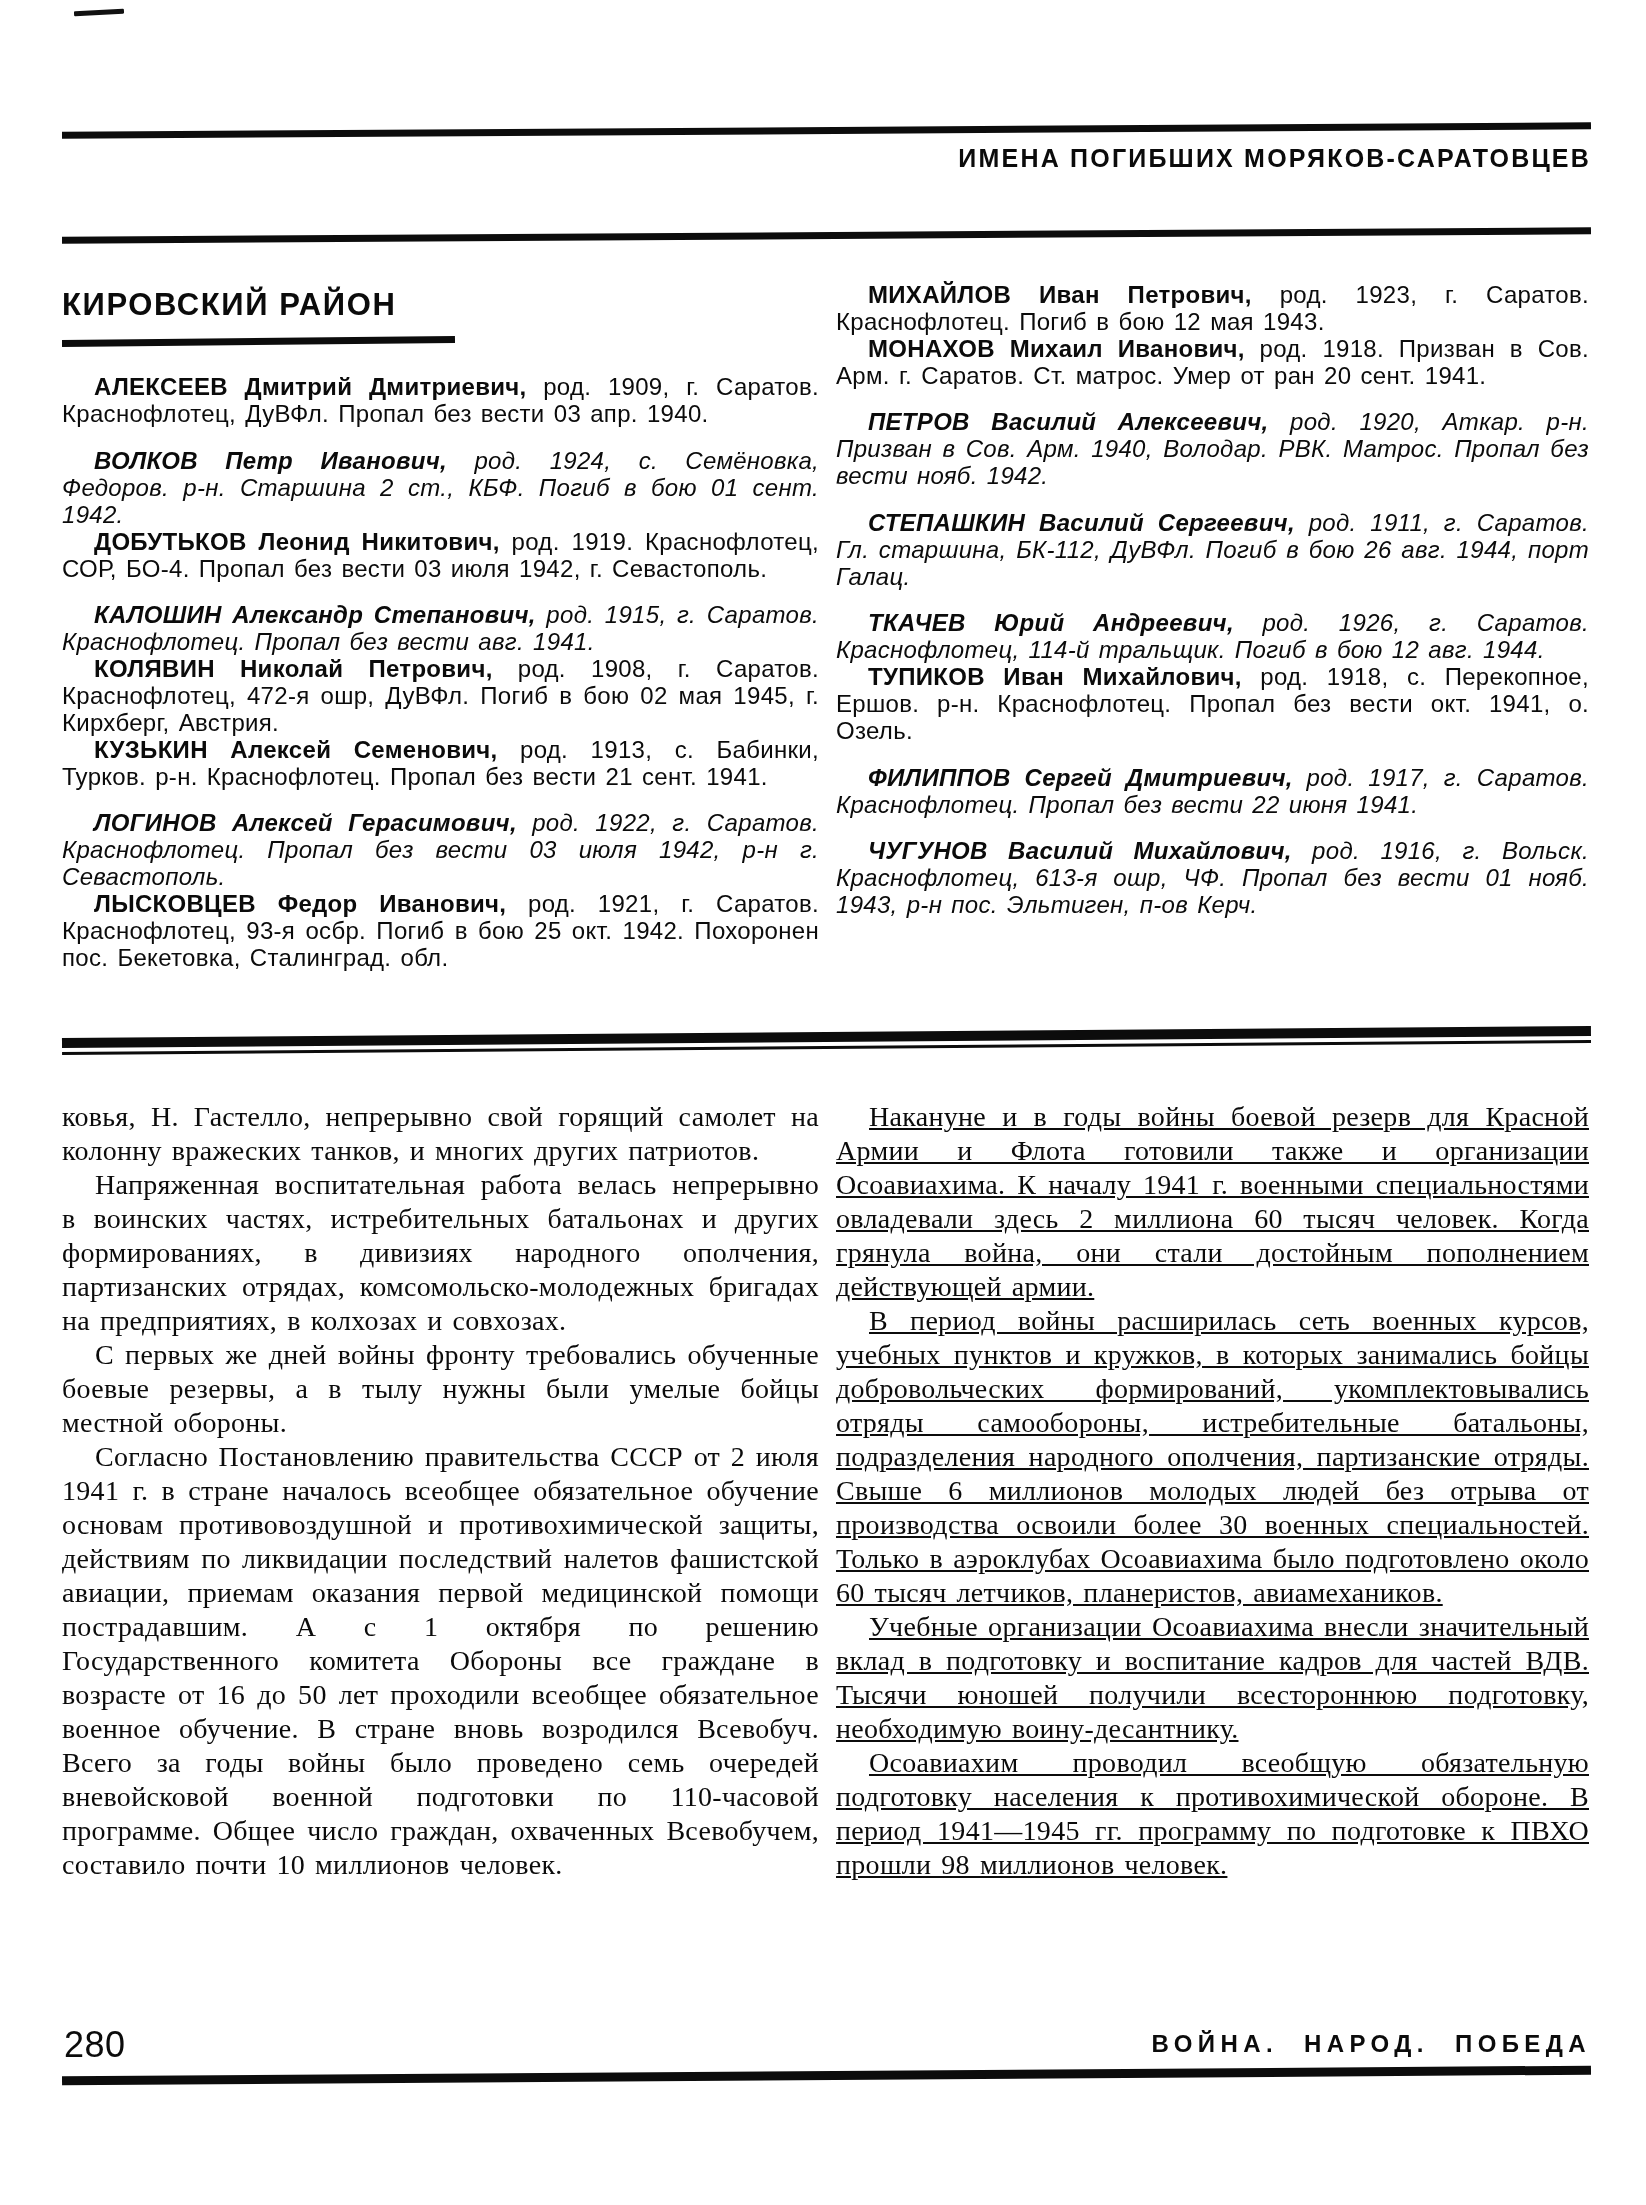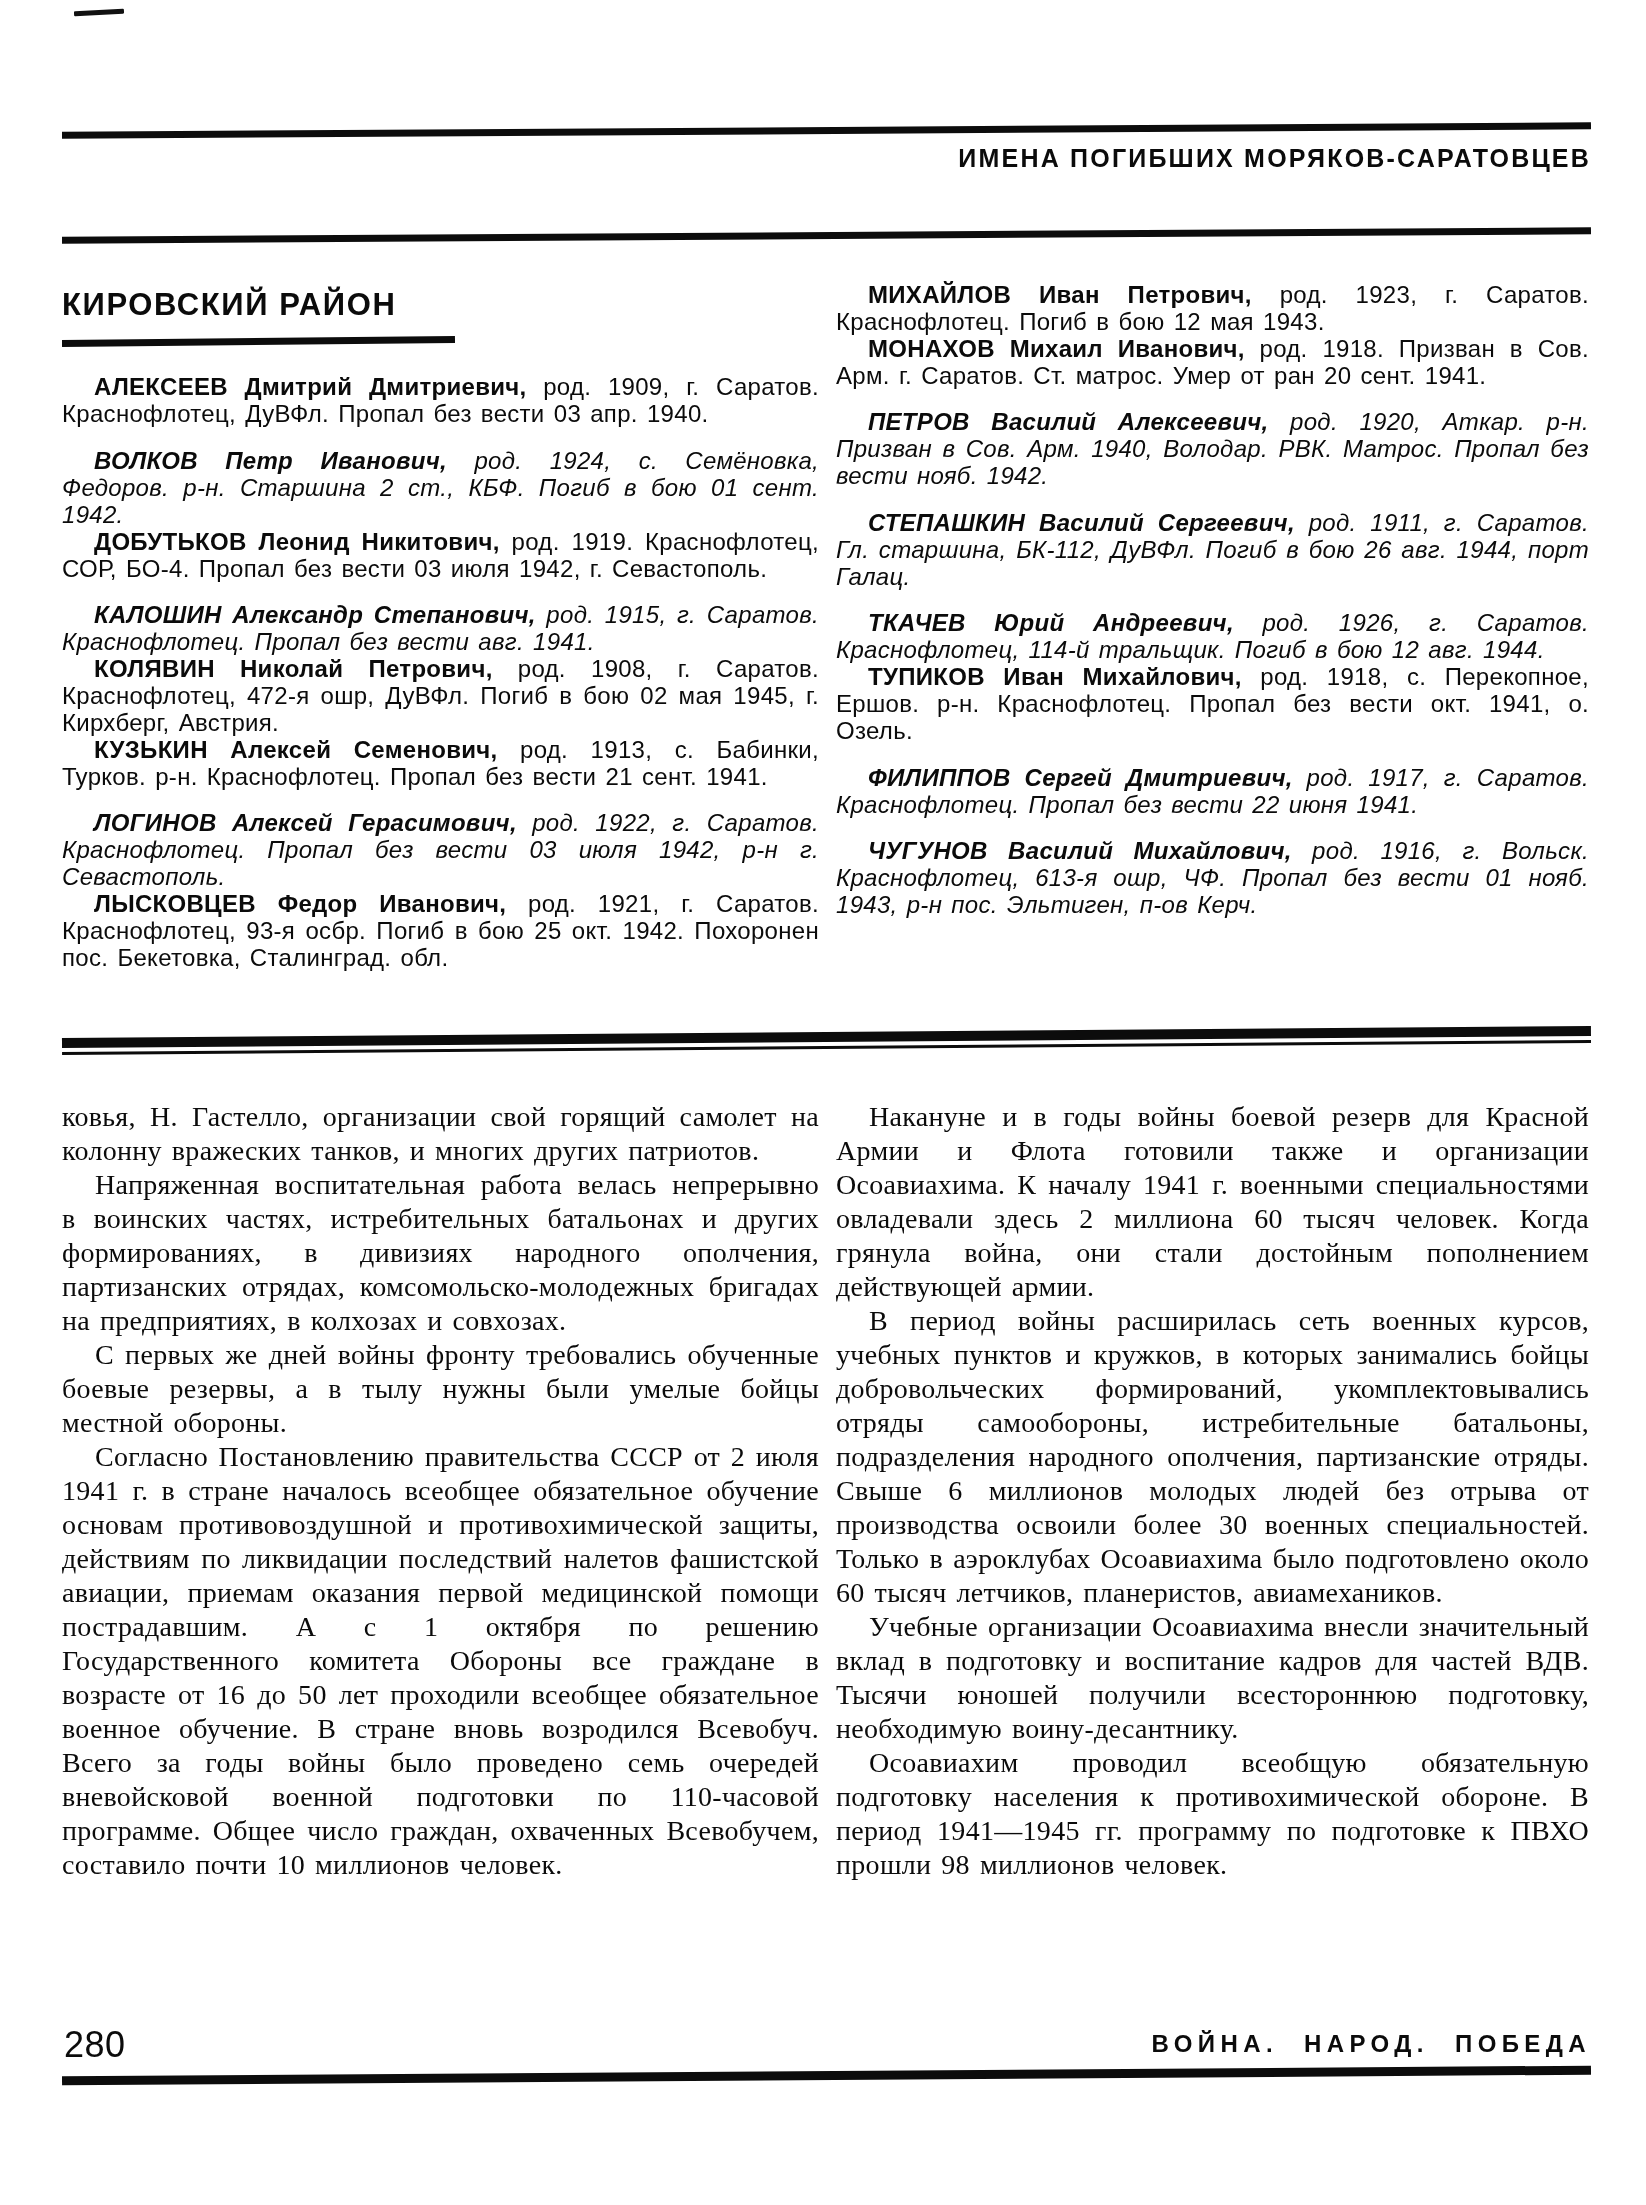--- a/index.html
+++ b/index.html
@@ -68,21 +68,21 @@
   .entry.gap { margin-top: 19.4px; font-style: italic; }
   .entry .nm { font-weight: bold; }
   
   .body-col {
     position: absolute; top: 1100px; width: 757px;
     font-family: "Liberation Serif", serif;
     font-size: 28px; line-height: 34px;
     text-align: justify; letter-spacing: 0.3px; word-spacing: 2.7px;
   }
   .body-col.left  { left: 62px; }
-  .body-col.right { left: 836px; width: 753px; }
+  .body-col.right { left: 836px; width: 753px; text-decoration: underline; }
   .body-col p { margin: 0; text-indent: 33px; }
   .body-col p.continuation { text-indent: 0; }
 </style>
 </head>
 <body>
 
 <div class="artifact"></div>
 
 <div class="hrule rule-top"></div>
 <div class="running-header">ИМЕНА ПОГИБШИХ МОРЯКОВ-САРАТОВЦЕВ</div>
@@ -115,21 +115,21 @@
     <p class="entry gap"><span class="nm">ЧУГУНОВ Василий Михайлович,</span><span> род. 1916, г. Вольск. Краснофлотец, 613-я ошр, ЧФ. Пропал без вести 01 нояб. 1943, р-н пос. Эльтиген, п-ов Керч.</span></p>
   </div>
 </div>
 
 <div class="divider">
   <div class="bar"></div>
   <div class="line"></div>
 </div>
 
 <div class="body-col left">
-  <p class="continuation">ковья, Н. Гастелло, организации свой горящий самолет на колонну вражеских танков, и многих других патриотов.</p>
+  <p class="continuation">ковья, Н. Гастелло, непрерывно свой горящий самолет на колонну вражеских танков, и многих других патриотов.</p>
   <p>Напряженная воспитательная работа велась непрерывно в воинских частях, истребительных батальонах и других формированиях, в дивизиях народного ополчения, партизанских отрядах, комсомольско-молодежных бригадах на предприятиях, в колхозах и совхозах.</p>
   <p>С первых же дней войны фронту требовались обученные боевые резервы, а в тылу нужны были умелые бойцы местной обороны.</p>
   <p>Согласно Постановлению правительства СССР от 2 июля 1941 г. в стране началось всеобщее обязательное обучение основам противовоздушной и противохимической защиты, действиям по ликвидации последствий налетов фашистской авиации, приемам оказания первой медицинской помощи пострадавшим. А с 1 октября по решению Государственного комитета Обороны все граждане в возрасте от 16 до 50 лет проходили всеобщее обязательное военное обучение. В стране вновь возродился Всевобуч. Всего за годы войны было проведено семь очередей вневойсковой военной подготовки по 110-часовой программе. Общее число граждан, охваченных Всевобучем, составило почти 10 миллионов человек.</p>
 </div>
 
 <div class="body-col right">
   <p>Накануне и в годы войны боевой резерв для Красной Армии и Флота готовили также и организации Осоавиахима. К началу 1941 г. военными специальностями овладевали здесь 2 миллиона 60 тысяч человек. Когда грянула война, они стали достойным пополнением действующей армии.</p>
   <p>В период войны расширилась сеть военных курсов, учебных пунктов и кружков, в которых занимались бойцы добровольческих формирований, укомплектовывались отряды самообороны, истребительные батальоны, подразделения народного ополчения, партизанские отряды. Свыше 6 миллионов молодых людей без отрыва от производства освоили более 30 военных специальностей. Только в аэроклубах Осоавиахима было подготовлено около 60 тысяч летчиков, планеристов, авиамехаников.</p>
   <p>Учебные организации Осоавиахима внесли значительный вклад в подготовку и воспитание кадров для частей ВДВ. Тысячи юношей получили всестороннюю подготовку, необходимую воину-десантнику.</p>
   <p>Осоавиахим проводил всеобщую обязательную подготовку населения к противохимической обороне. В период 1941—1945 гг. программу по подготовке к ПВХО прошли 98 миллионов человек.</p>

